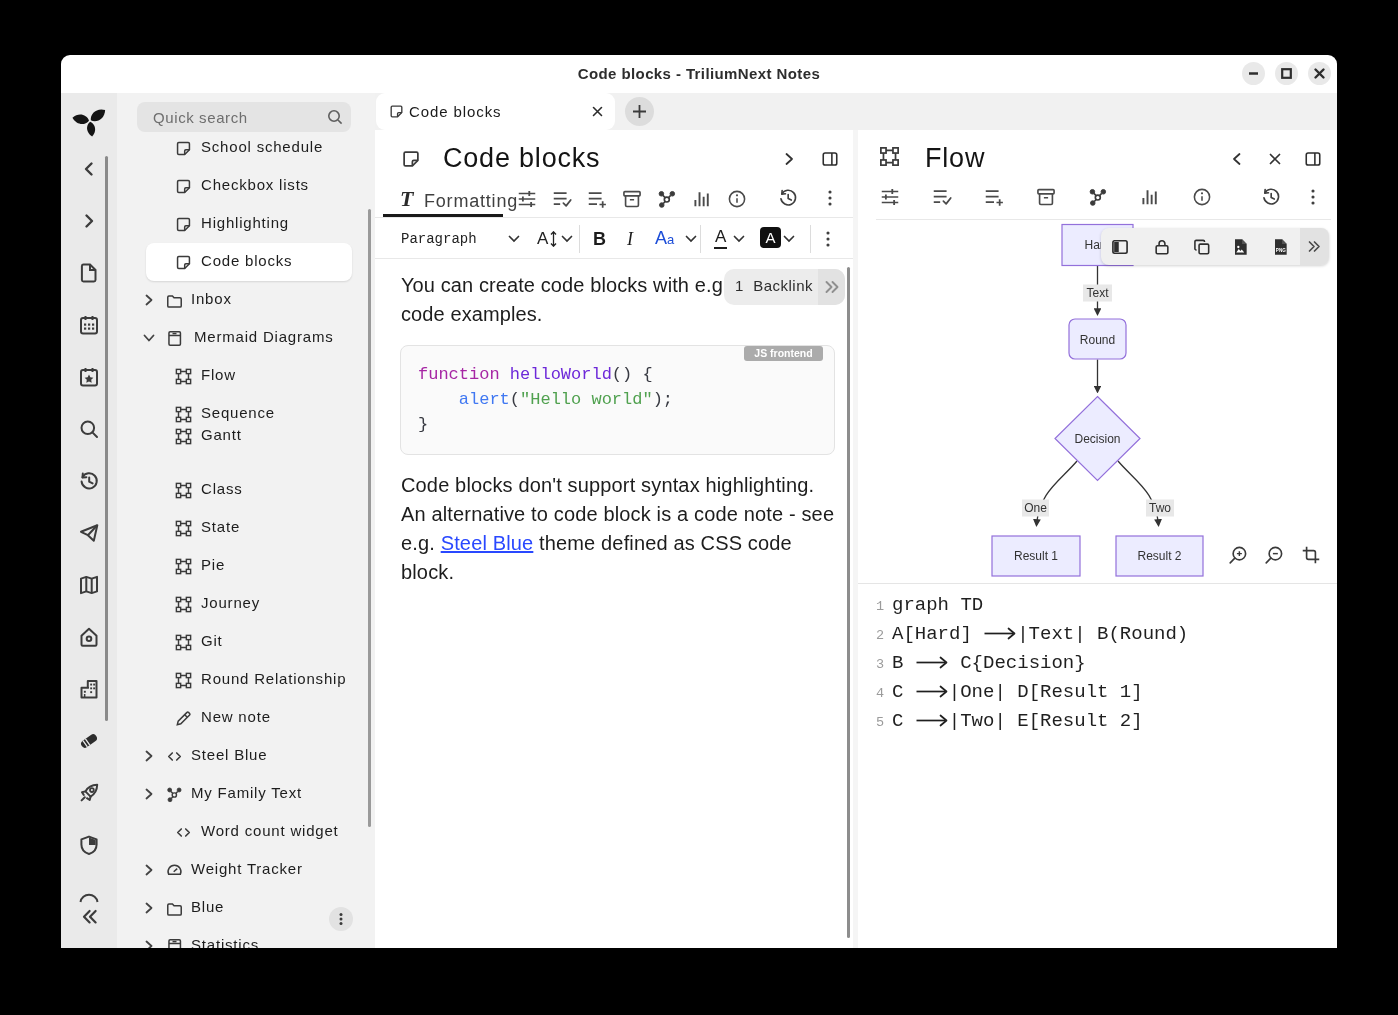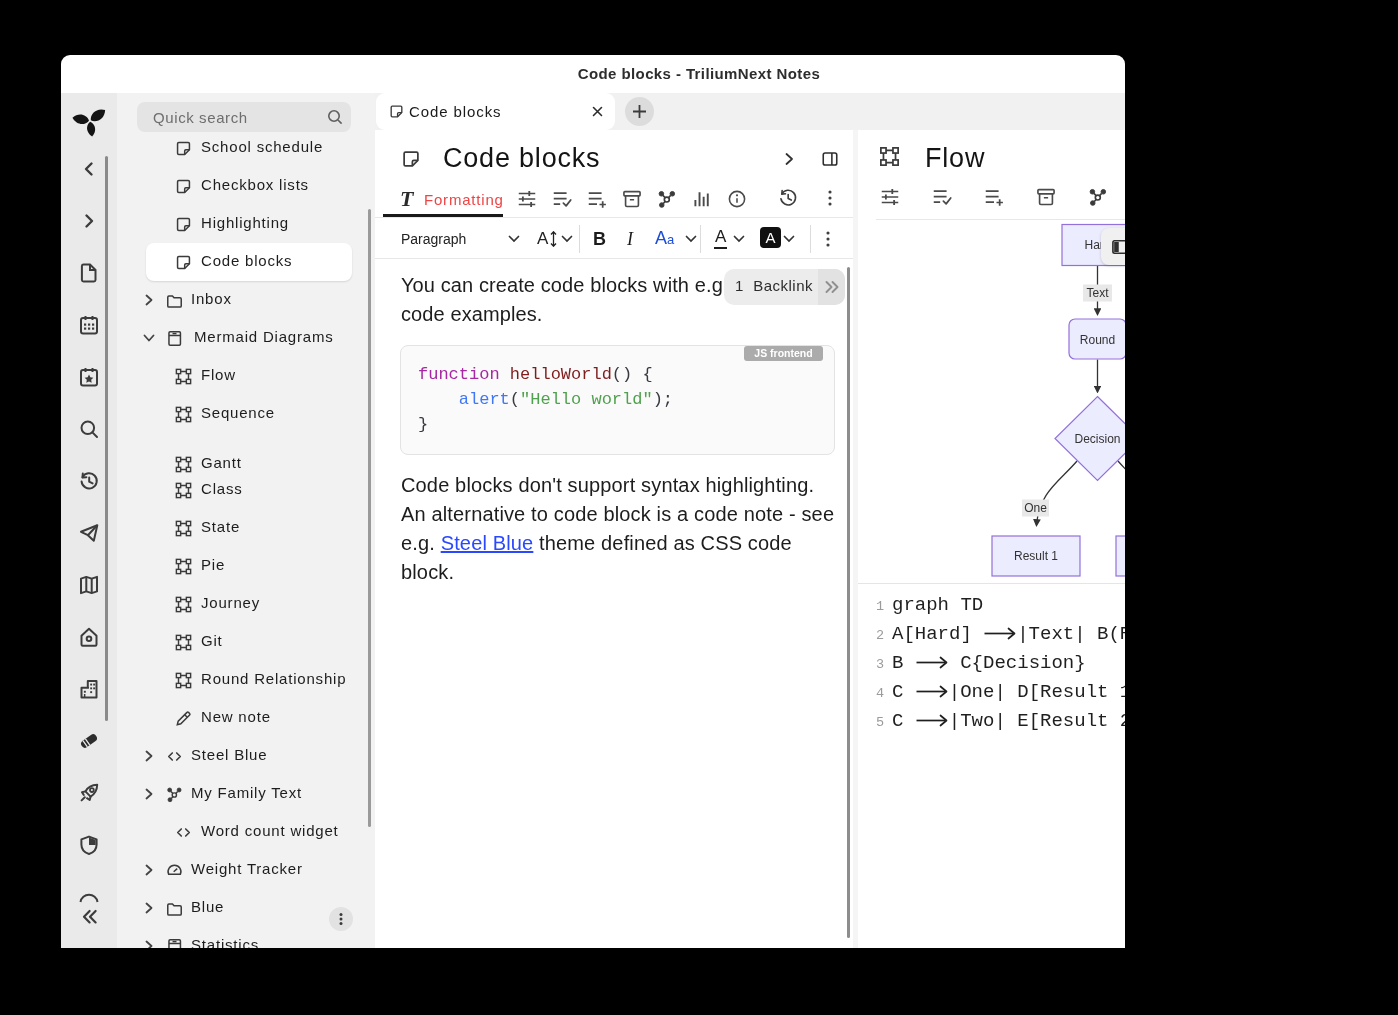--- a/index.html
+++ b/index.html
@@ -1,19 +1,19 @@
 <!DOCTYPE html>
 <html><head>
 <meta charset="utf-8">
 <style>
   html,body{margin:0;padding:0;}
   body{width:1398px;height:1015px;background:#000;overflow:hidden;
        font-family:"Liberation Sans",sans-serif;}
   .a{position:absolute;}
-  #win{left:61px;top:55px;width:1064px;height:893px;background:#fff;
+  #win{left:61px;top:55px;width:1276px;height:893px;background:#fff;
        border-radius:9px 9px 0 0;overflow:hidden;}
   
   .tbtext{left:0;top:0;width:1276px;height:38px;line-height:38px;text-align:center;
           font-size:15px;font-weight:bold;letter-spacing:0.4px;color:#2d2d2d;}
   .wc{width:23px;height:23px;border-radius:50%;background:#e9e9e9;top:7px;}
   .wc svg{position:absolute;left:0;top:0;}
   
   #launch{left:0;top:38px;width:56px;height:855px;background:#eaeaea;}
   .li{left:16px;width:24px;height:24px;}
   #lsb{left:44px;top:63px;width:3px;height:565px;background:#8a8a8a;border-radius:2px;}
@@ -293,21 +293,21 @@
             <use href="#i-mermaid"></use>
           </svg>
           <span class="txt" style="left:84px">Flow</span>
         </div>
       <div class="trow a" style="top:266px">
           <svg class="ic" style="left:57px" viewBox="0 0 24 24">
             <use href="#i-mermaid"></use>
           </svg>
           <span class="txt" style="left:84px">Sequence</span>
         </div>
-      <div class="trow a" style="top:316px">
+      <div class="trow a" style="top:288px">
           <svg class="ic" style="left:57px" viewBox="0 0 24 24">
             <use href="#i-mermaid"></use>
           </svg>
           <span class="txt" style="left:84px">Gantt</span>
         </div>
       <div class="trow a" style="top:342px">
           <svg class="ic" style="left:57px" viewBox="0 0 24 24">
             <use href="#i-mermaid"></use>
           </svg>
           <span class="txt" style="left:84px">Class</span>
@@ -435,21 +435,21 @@
     <div class="a" style="left:68px;top:13px;font-size:27px;letter-spacing:0.8px;color:#141414;">Code blocks</div>
     <svg class="a" style="left:407px;top:22px;" width="14" height="14" viewBox="0 0 14 14">
         <path d="M4.5 2 L10 7 L4.5 12" fill="none" stroke="#333" stroke-width="1.8" stroke-linecap="round" stroke-linejoin="round"></path>
       </svg>
     <svg class="a" style="left:446px;top:20px;" width="18" height="18" viewBox="0 0 24 24">
         <rect x="3" y="4" width="18" height="16" rx="2.5" fill="none" stroke="#2e2e2e" stroke-width="2.1"></rect>
         <line x1="14.5" y1="4" x2="14.5" y2="20" stroke="#2e2e2e" stroke-width="2.1"></line>
       </svg>
 
     <div class="a" style="left:25px;top:56px;width:16px;height:22px;font-family:'Liberation Serif',serif;font-style:italic;font-weight:bold;font-size:22px;color:#2b2b2b;">T</div>
-    <div class="a" style="left:49px;top:61px;font-size:15px;letter-spacing:0.8px;color:#ef4444;">Formatting</div>
+    <div class="a" style="left:49px;top:61px;font-size:18px;letter-spacing:0.8px;color:#404040;">Formatting</div>
     <div class="a" style="left:8px;top:84px;width:120px;height:3px;background:#191919;"></div>
     <svg class="a icn" style="left:141px;top:58px;" width="22" height="22" viewBox="0 0 24 24">
         <use href="#r-slider"></use>
       </svg>
     <svg class="a icn" style="left:176px;top:58px;" width="22" height="22" viewBox="0 0 24 24">
         <use href="#r-check"></use>
       </svg>
     <svg class="a icn" style="left:211px;top:58px;" width="22" height="22" viewBox="0 0 24 24">
         <use href="#r-listplus"></use>
       </svg>
@@ -466,21 +466,21 @@
         <use href="#r-info"></use>
       </svg>
     <svg class="a icn" style="left:402px;top:57px;" width="22" height="22" viewBox="0 0 24 24">
         <use href="#r-clock"></use>
       </svg>
     <svg class="a icn" style="left:444px;top:57px;" width="22" height="22" viewBox="0 0 24 24">
         <use href="#r-dots"></use>
       </svg>
     <div class="hdiv a" style="left:0;top:87px;width:478px;"></div>
 
-    <div class="a" style="left:26px;top:101px;font-size:14px;color:#222;">Paragraph</div>
+    <div class="a" style="left:26px;top:101px;font-size:14px;color:#222;font-family:Liberation Mono, monospace;">Paragraph</div>
     <svg class="a" style="left:133px;top:105px;" width="12" height="8" viewBox="0 0 12 8">
         <path d="M1.5 1.5 L6 6 L10.5 1.5" fill="none" stroke="#333" stroke-width="1.7" stroke-linecap="round"></path>
       </svg>
     <div class="a" style="left:162px;top:99px;font-size:17px;color:#222;">A</div>
     <svg class="a" style="left:175px;top:101px;" width="7" height="16" viewBox="0 0 7 16">
         <path d="M3.5 1 V15 M1 3.5 L3.5 .8 L6 3.5 M1 12.5 L3.5 15.2 L6 12.5" fill="none" stroke="#222" stroke-width="1.3"></path>
       </svg>
     <svg class="a" style="left:186px;top:105px;" width="12" height="8" viewBox="0 0 12 8">
         <path d="M1.5 1.5 L6 6 L10.5 1.5" fill="none" stroke="#333" stroke-width="1.7" stroke-linecap="round"></path>
       </svg>
@@ -503,21 +503,21 @@
     <div class="a" style="left:435px;top:95px;width:1px;height:28px;background:#dcdcdc;"></div>
     <svg class="a icn" style="left:442px;top:98px;" width="22" height="22" viewBox="0 0 24 24">
         <use href="#r-dots"></use>
       </svg>
     <div class="hdiv a" style="left:0;top:128px;width:478px;"></div>
 
     <div class="a" style="left:26px;top:141px;font-size:20px;line-height:29px;letter-spacing:0.1px;color:#1d1d1d;">You can create code blocks with e.g<br>code examples.</div>
 
     <div class="a" style="left:25px;top:215px;width:435px;height:110px;background:#fafafa;border:1px solid #e3e3e3;border-radius:8px;box-sizing:border-box;"></div>
     <div class="a" style="left:369px;top:216px;width:79px;height:15px;background:#ababab;border-radius:3px;color:#fff;font-size:10.5px;font-weight:bold;text-align:center;line-height:15px;">JS frontend</div>
-    <div class="a mono" style="left:43px;top:232px;font-size:17px;line-height:25px;white-space:pre;color:#383a42;"><span style="color:#a626a4;">function</span> <span style="color:#7f1d1d;">helloWorld</span>() {
+    <div class="a mono" style="left:43px;top:232px;font-size:17px;line-height:25px;white-space:pre;color:#383a42;"><span style="color:#a626a4;">function</span> <span style="color:#6d28d9;">helloWorld</span>() {
     <span style="color:#4078f2;">alert</span>(<span style="color:#50a14f;">"Hello world"</span>);
 }</div>
 
     <div class="a" style="left:26px;top:341px;font-size:20px;line-height:29px;letter-spacing:0.15px;color:#1d1d1d;">Code blocks don't support syntax highlighting.<br>An alternative to code block is a code note - see<br>e.g. <span style="color:#2948ff;text-decoration:underline;">Steel Blue</span> theme defined as CSS code<br>block.</div>
 
     <div class="a" style="left:349px;top:139px;width:121px;height:36px;background:#ececec;border-radius:10px;"></div>
     <div class="a" style="left:443px;top:139px;width:27px;height:36px;background:#e2e2e2;border-radius:0 10px 10px 0;"></div>
     <div class="a" style="left:360px;top:147px;font-size:15px;letter-spacing:0.5px;color:#2c2c2c;">1&nbsp;&nbsp;Backlink</div>
     <svg class="a" style="left:448px;top:149px;" width="18" height="16" viewBox="0 0 18 16">
         <path d="M3.5 3 L8.5 8 L3.5 13 M9.5 3 L14.5 8 L9.5 13" fill="none" stroke="#8f8f8f" stroke-width="1.9" stroke-linecap="round" stroke-linejoin="round"></path>

